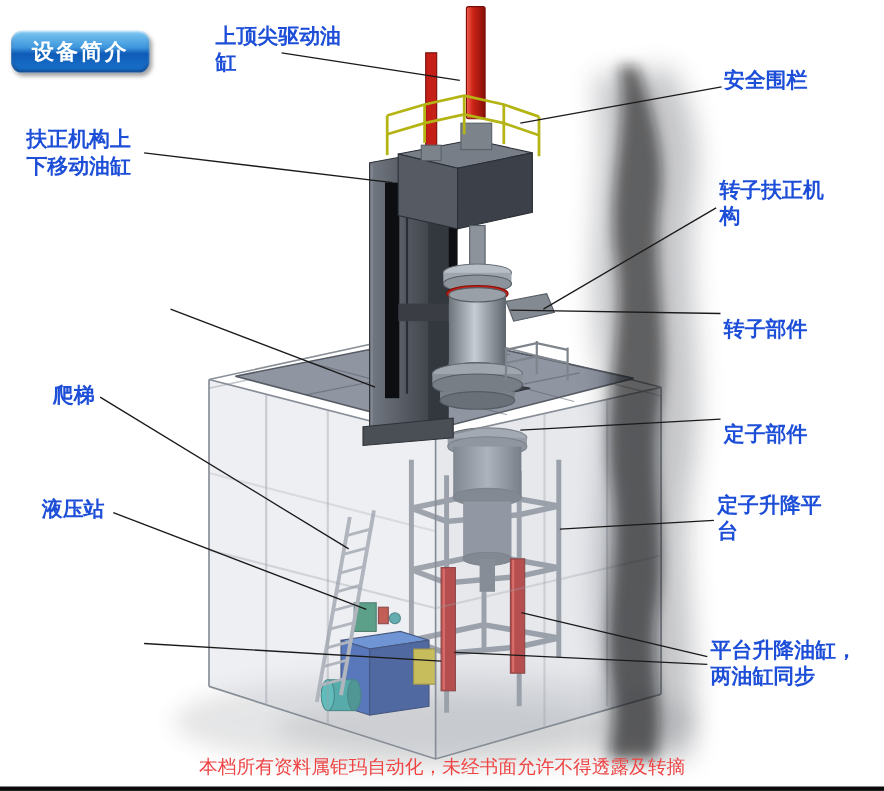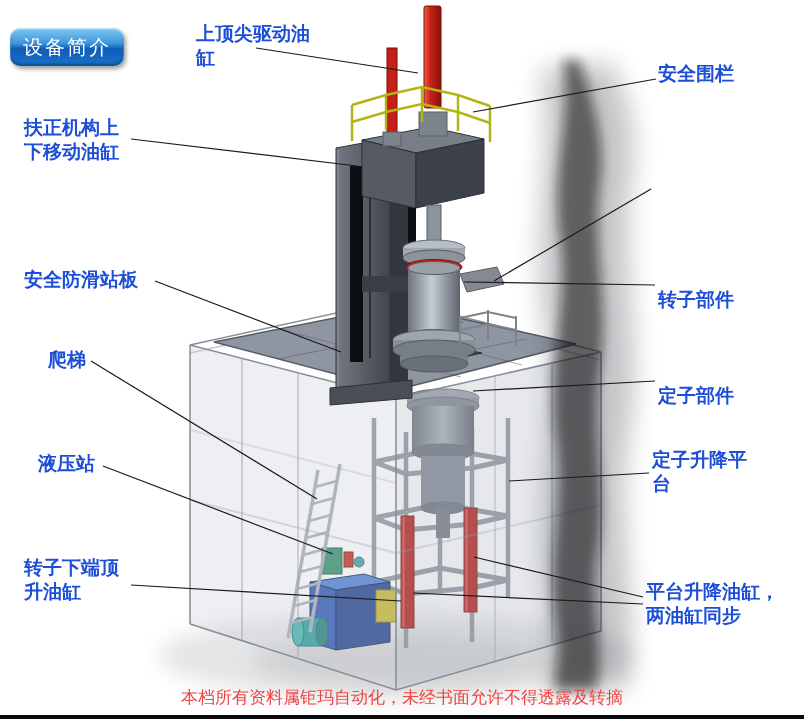--- a/index.html
+++ b/index.html
@@ -1,22 +1,22 @@
 <!DOCTYPE html>
 <html><head>
 <meta charset="utf-8">
 <style>
   html,body{margin:0;padding:0;background:#ffffff;}
   .page{position:relative;width:804px;height:719px;background:#ffffff;overflow:hidden;
         font-family:"Liberation Serif",serif;}
   .diagram{position:absolute;left:0;top:0;width:804px;height:719px;}
-  .badge{position:absolute;left:10px;top:28px;width:114px;height:38px;
+  .badge{position:absolute;left:10px;top:28px;width:126px;height:38px;
          background:linear-gradient(180deg,#7cc8f2 0%,#3e96dc 40%,#0f5cb8 55%,#1a74cc 100%);
          border-radius:10px;display:flex;align-items:center;justify-content:center;
-         color:#ffffff;font-weight:normal;font-size:20px;letter-spacing:2px;
+         color:#ffffff;font-weight:bold;font-size:20px;letter-spacing:2px;
          box-shadow:2px 3px 4px rgba(0,0,0,.38), inset 0 1px 2px rgba(255,255,255,.75), inset 0 -2px 3px rgba(0,20,70,.5);}
   .label{position:absolute;font-weight:bold;font-size:19px;line-height:1.28;color:#1d4ed8;
          word-break:break-all;}
   .footer{position:absolute;left:0;top:686px;width:100%;text-align:center;
           font-size:17px;color:#ef4444;}
   .bottom-line{position:absolute;left:0;bottom:0;width:100%;height:4px;background:#0a0a0a;}
 </style>
 </head>
 <body>
 
@@ -239,24 +239,23 @@
     </g>
   </svg>
 
   <div class="badge">
     <span>设备简介</span>
   </div>
 
   <div class="label" style="left:196px;top:22px;width:120px;">上顶尖驱动油缸</div>
   <div class="label" style="left:658px;top:62px;width:100px;">安全围栏</div>
   <div class="label" style="left:24px;top:116px;width:104px;">扶正机构上下移动油缸</div>
-  <div class="label" style="left:24px;top:268px;width:130px;">安全防滑站板</div>
+  <div class="label" style="left:654px;top:162px;width:104px;">转子扶正机构</div>
   <div class="label" style="left:658px;top:288px;width:100px;">转子部件</div>
   <div class="label" style="left:48px;top:348px;width:60px;">爬梯</div>
   <div class="label" style="left:658px;top:384px;width:100px;">定子部件</div>
   <div class="label" style="left:38px;top:452px;width:80px;">液压站</div>
   <div class="label" style="left:652px;top:448px;width:104px;">定子升降平台</div>
-  <div class="label" style="left:24px;top:556px;width:104px;">转子下端顶升油缸</div>
   <div class="label" style="left:646px;top:580px;width:136px;">平台升降油缸，两油缸同步</div>
 
   <div class="footer">本档所有资料属钜玛自动化，未经书面允许不得透露及转摘</div>
   <div class="bottom-line"></div>
 </div>
 
 </body></html>

